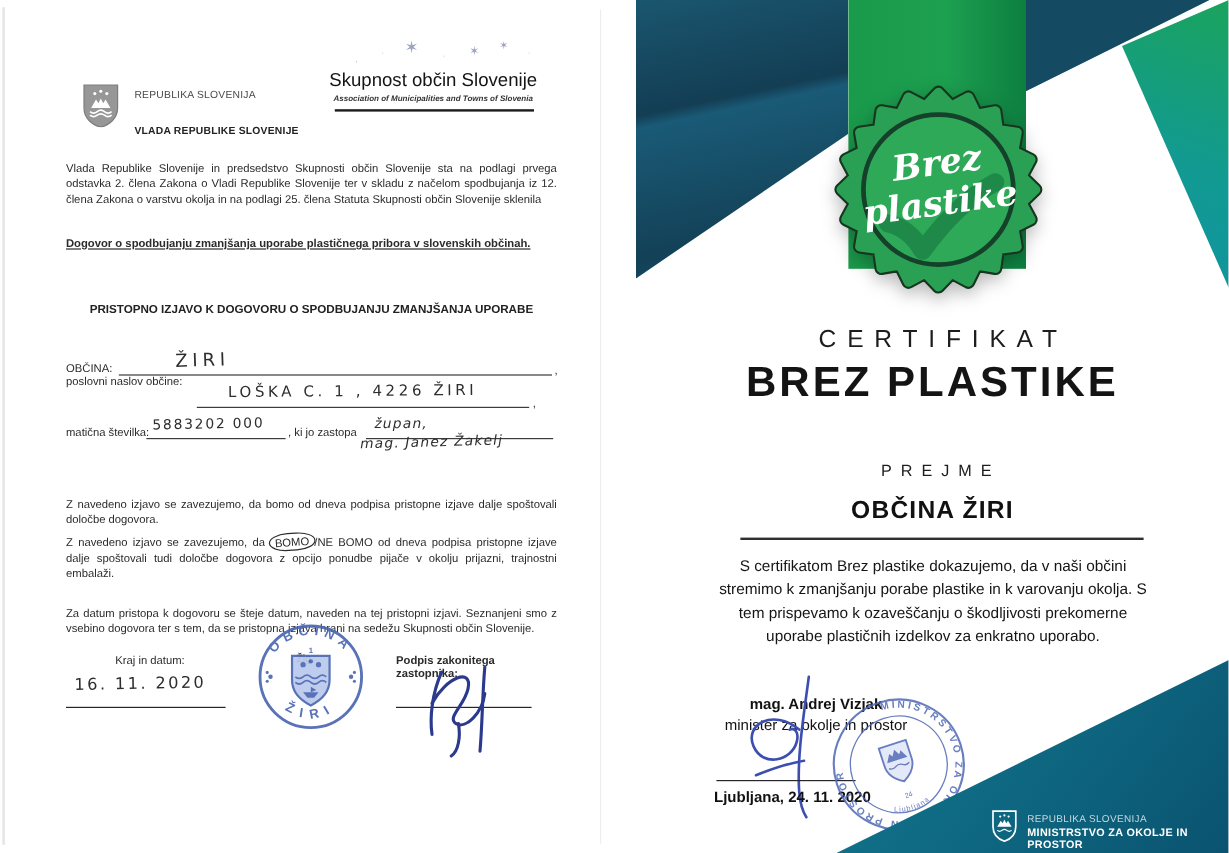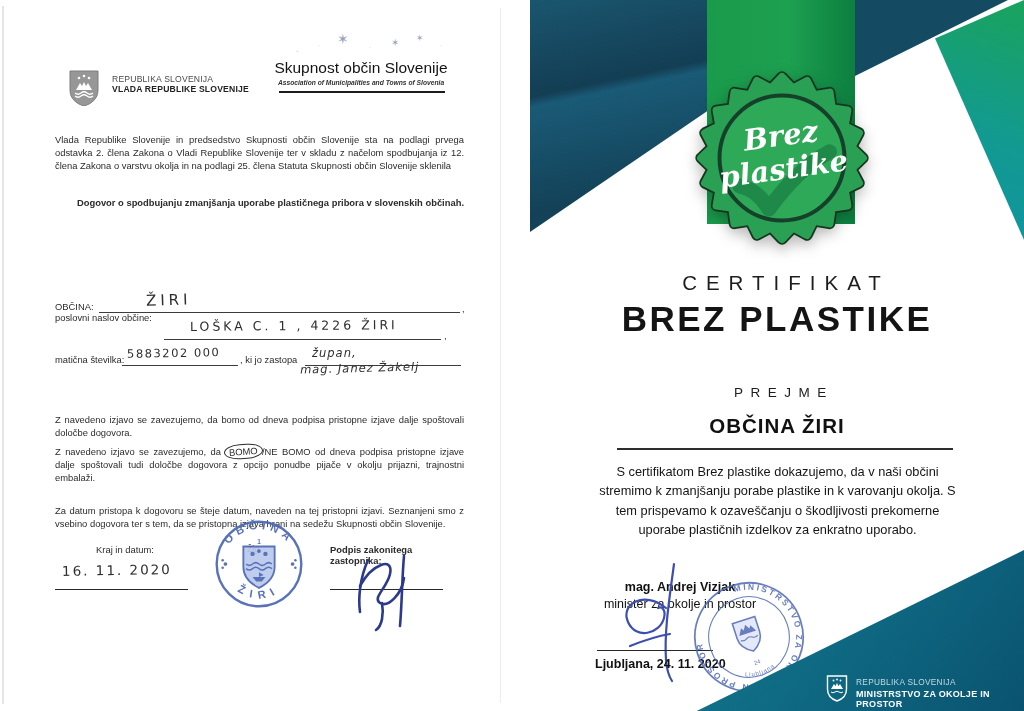--- a/index.html
+++ b/index.html
@@ -45,41 +45,42 @@
   <path d="M2,1 h28 v19 c0,9 -7,14 -14,16 c-7,-2 -14,-7 -14,-16 Z" fill="#979797" stroke="#7d7d7d" stroke-width="1"></path>
   <path d="M8,20 l4,-7 l2,3 l2,-4 l2,4 l2,-3 l4,7 Z" fill="#ffffff"></path>
   <path d="M7,23 q3,2.4 6,0 q3,-2.4 6,0 q3,2.4 6,0" fill="none" stroke="#ffffff" stroke-width="1.4"></path>
   <path d="M7,26 q3,2.4 6,0 q3,-2.4 6,0 q3,2.4 6,0" fill="none" stroke="#ffffff" stroke-width="1.4"></path>
   <circle cx="11" cy="8" r="1.3" fill="#ffffff"></circle>
     <circle cx="16" cy="6" r="1.3" fill="#ffffff"></circle>
     <circle cx="21" cy="8" r="1.3" fill="#ffffff"></circle>
 </svg>
 <div class="abs" style="left:112px;top:74px;">
   <div style="font-size:8.6px;color:#4a4a4a;letter-spacing:.2px;">REPUBLIKA SLOVENIJA</div>
-  <div style="font-size:8.6px;font-weight:bold;color:#222;margin-top:0;letter-spacing:.2px;">VLADA REPUBLIKE SLOVENIJE</div>
+  <div style="font-size:8.6px;font-weight:bold;color:#222;margin-top:20px;letter-spacing:.2px;">VLADA REPUBLIKE SLOVENIJE</div>
 </div>
 
 <div class="abs" style="left:0;top:0;">
   <span class="star" style="left:296px;top:48px;font-size:7px;">·</span>
   <span class="star" style="left:318px;top:42px;font-size:6px;">·</span>
   <span class="star" style="left:337px;top:31px;font-size:14px;">✶</span>
   <span class="star" style="left:369px;top:44px;font-size:6px;">·</span>
   <span class="star" style="left:391px;top:37px;font-size:10px;">✶</span>
   <span class="star" style="left:416px;top:33px;font-size:9px;">✶</span>
   <span class="star" style="left:440px;top:42px;font-size:6px;">·</span>
 </div>
 <div class="abs serif" style="left:270px;top:59px;width:182px;text-align:center;font-size:15.5px;color:#141414;">Skupnost občin Slovenije</div>
 <div class="abs serif" style="left:270px;top:79px;width:182px;text-align:center;font-size:6.7px;font-style:italic;font-weight:bold;color:#333;">Association of Municipalities and Towns of Slovenia</div>
 <div class="abs" style="left:279px;top:91px;width:166px;height:2px;background:#1c1c1c;"></div>
 
 <div class="abs p" style="left:55px;top:133px;width:409px;">Vlada Republike Slovenije in predsedstvo Skupnosti občin Slovenije sta na podlagi prvega odstavka 2. člena Zakona o Vladi Republike Slovenije ter v skladu z načelom spodbujanja iz 12. člena Zakona o varstvu okolja in na podlagi 25. člena Statuta Skupnosti občin Slovenije sklenila</div>
 <div class="abs" style="left:55px;top:196px;width:409px;">
-  <div class="p" style="font-weight:bold;text-align:right;">Dogovor o spodbujanju zmanjšanja  uporabe plastičnega pribora v slovenskih občinah.</div>
+  <div class="p" style="font-weight:bold;text-align:left;text-decoration:underline;">Dogovor o spodbujanju zmanjšanja  uporabe plastičnega pribora v slovenskih občinah.</div>
 </div>
 <div class="abs" style="left:55px;top:252px;width:409px;text-align:center;font-weight:bold;font-size:9.7px;line-height:13px;color:#222;">
+  <div>PRISTOPNO IZJAVO K DOGOVORU O SPODBUJANJU ZMANJŠANJA UPORABE</div>
 </div>
 
 <span class="abs lbl" style="left:55px;top:301px;">OBČINA:</span>
 <div class="abs uline" style="left:99px;top:312px;width:361px;"></div>
 <span class="abs lbl" style="left:462px;top:303px;">,</span>
 <span class="abs hand hand-caps" style="left:146px;top:291px;font-size:15px;transform:rotate(-2deg);">ŽIRI</span>
 
 <span class="abs lbl" style="left:55px;top:312px;">poslovni naslov občine:</span>
 <div class="abs uline" style="left:164px;top:339px;width:277px;"></div>
 <span class="abs lbl" style="left:444px;top:330px;">,</span>

